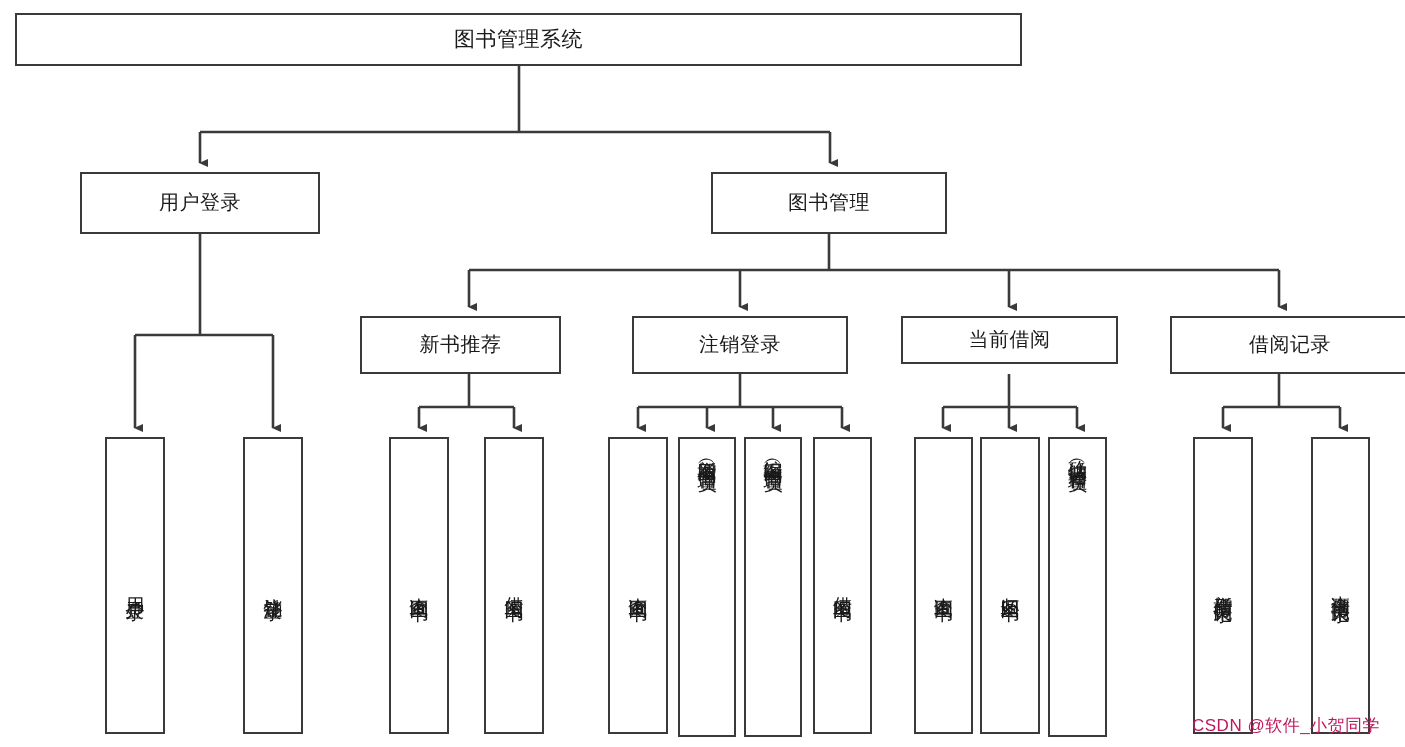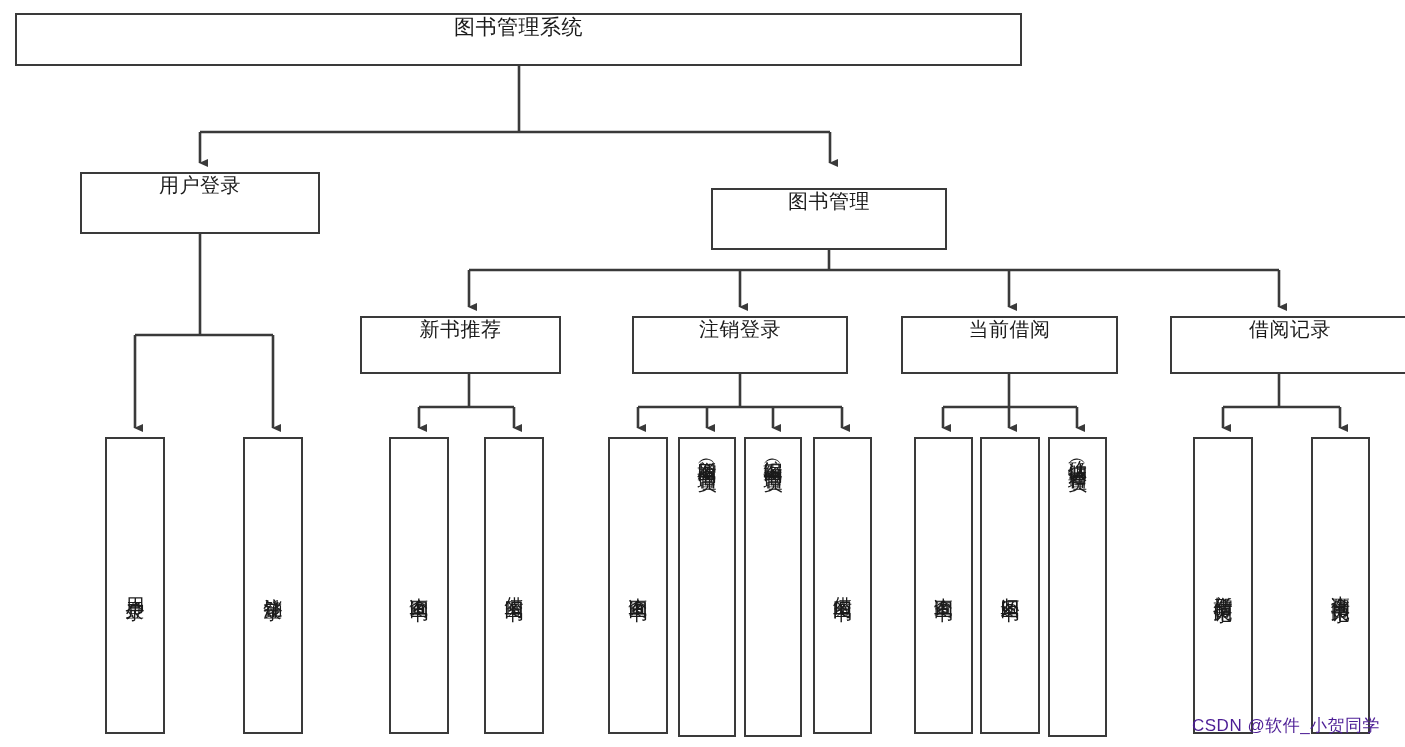--- a/index.html
+++ b/index.html
@@ -23,20 +23,21 @@
     width: 1405px;
     height: 747px;
     pointer-events: none;
   }
   .node {
     position: absolute;
     box-sizing: border-box;
     background: #ffffff;
     border: 2px solid #3a3a3a;
     display: flex;
+    align-items: center;
     justify-content: center;
     color: #1a1a1a;
     text-align: center;
   }
   .node .lbl {
     display: block;
     line-height: 1.18;
     letter-spacing: 0.5px;
   }
   
@@ -56,21 +57,21 @@
     line-height: 1.05;
     letter-spacing: 2px;
     white-space: nowrap;
   }
   .n-leaf.mid-anchor {
     align-items: center;
     padding-top: 0;
   }
   .watermark {
     position: absolute;
-    color: #4c1d95;
+    color: #be185d;
     font-size: 17px;
     white-space: nowrap;
     letter-spacing: 0.5px;
     font-family: "Liberation Sans", "DejaVu Sans", sans-serif;
   }
 </style>
 </head>
 <body>
 
 <div id="canvas">
@@ -125,31 +126,31 @@
     </g>
   </svg>
 
   <div class="node n-root" style="left:15px; top:13px; width:1007px; height:53px;">
     <span class="lbl">图书管理系统</span>
   </div>
 
   <div class="node n-mid" style="left:80px; top:172px; width:240px; height:62px;">
     <span class="lbl">用户登录</span>
   </div>
-  <div class="node n-mid" style="left:711px; top:172px; width:236px; height:62px;margin-top:16px;">
+  <div class="node n-mid" style="left:711px; top:172px; width:236px; height:62px;">
     <span class="lbl">图书管理</span>
   </div>
 
   <div class="node n-mid" style="left:360px; top:316px; width:201px; height:58px;">
     <span class="lbl">新书推荐</span>
   </div>
   <div class="node n-mid" style="left:632px; top:316px; width:216px; height:58px;">
     <span class="lbl">注销登录</span>
   </div>
-  <div class="node n-mid" style="left:901px; top:316px; width:217px; height:58px;">
+  <div class="node n-mid" style="left:901px; top:316px; width:217px; height:48px;">
     <span class="lbl">当前借阅</span>
   </div>
   <div class="node n-mid" style="left:1170px; top:316px; width:240px; height:58px;">
     <span class="lbl">借阅记录</span>
   </div>
 
   <div class="node n-leaf mid-anchor" style="left:105px; top:437px; width:60px; height:297px;">
     <span class="lbl">用户登录</span>
   </div>
   <div class="node n-leaf mid-anchor" style="left:243px; top:437px; width:60px; height:297px;">

